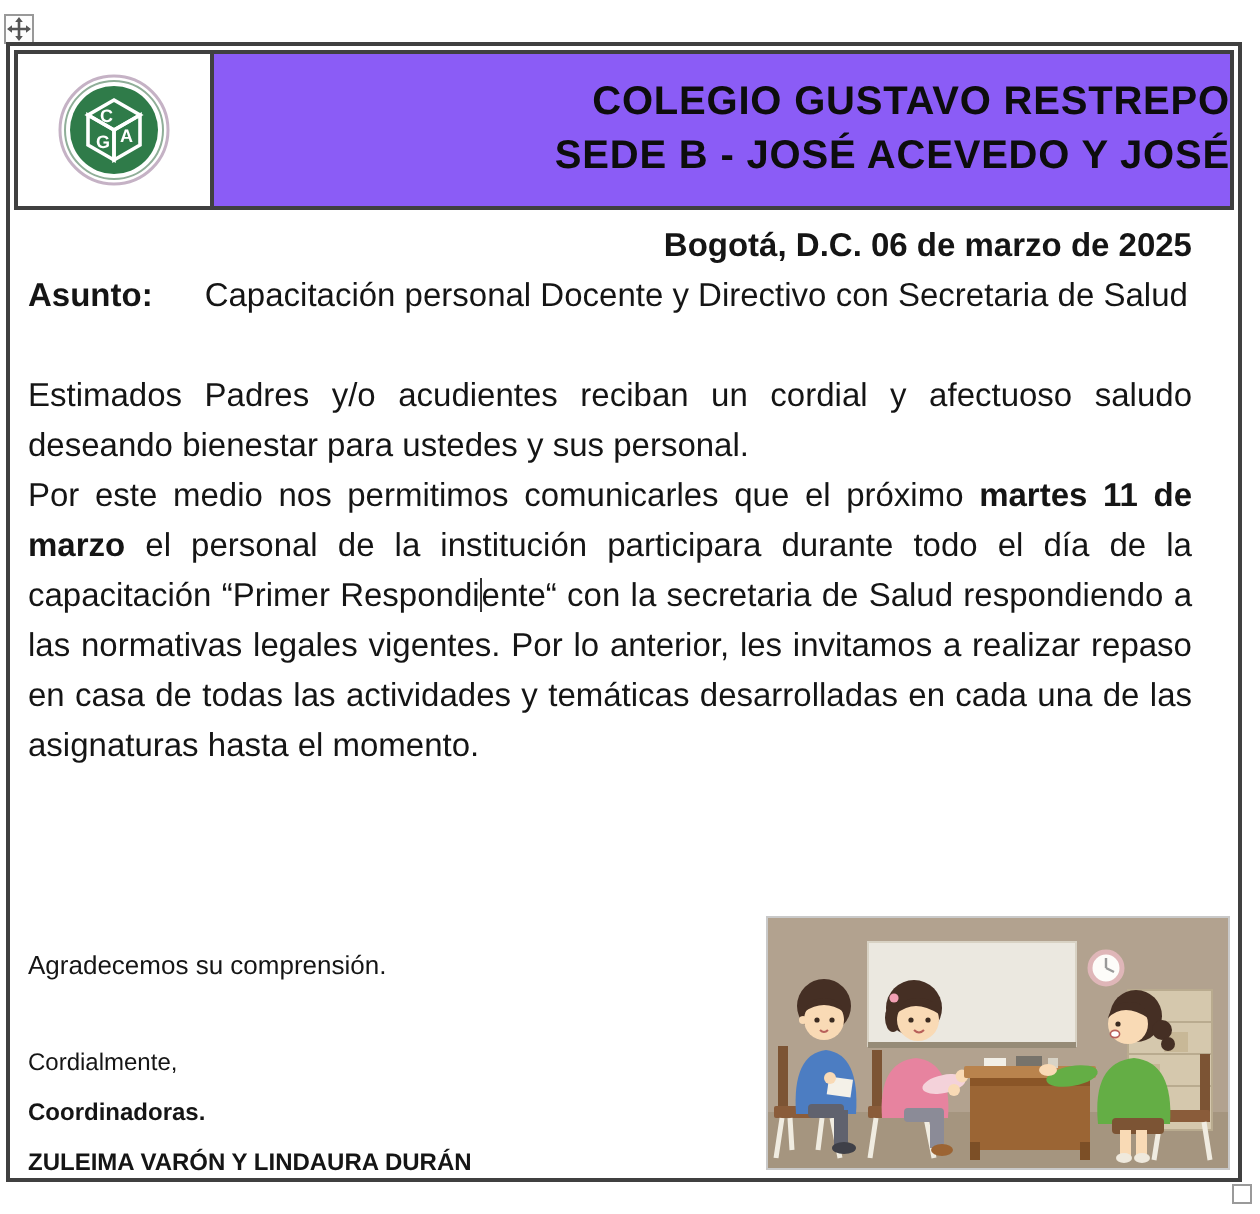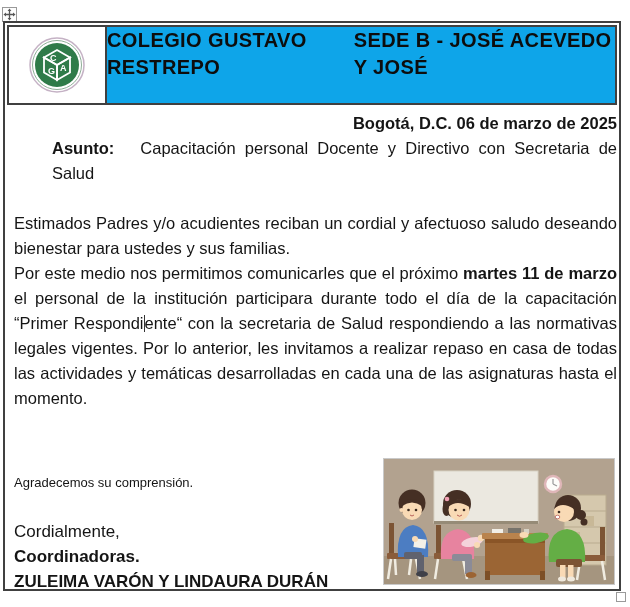--- a/index.html
+++ b/index.html
@@ -7,33 +7,33 @@
         font-family:"Liberation Sans", sans-serif;color:#151515;}
   
   .move-handle{position:absolute;left:2px;top:7px;width:15px;height:15px;cursor:move;}
   
   .doc{position:absolute;left:3px;top:21px;width:618px;height:570px;box-sizing:border-box;
        border:2px solid #404040;background:#ffffff;}
   
   .header{display:flex;margin:2px;border:2px solid #404040;height:80px;box-sizing:border-box;}
   .logo-cell{width:96px;background:#ffffff;border-right:2px solid #404040;
              display:flex;align-items:center;justify-content:center;}
-  .title-cell{flex:1;background:#0ea5e9;display:flex;flex-direction:row;justify-content:center;
-              text-align:left;font-weight:bold;font-size:20px;line-height:27px;color:#0d0d0d;
+  .title-cell{flex:1;background:#8b5cf6;display:flex;flex-direction:column;justify-content:center;
+              text-align:right;font-weight:bold;font-size:20px;line-height:27px;color:#0d0d0d;
               letter-spacing:0.4px;}
-  .content{padding:4px 2px 0 9px;font-size:16.5px;line-height:25px;}
+  .content{padding:4px 23px 0 9px;font-size:16.5px;line-height:25px;}
   .date{font-weight:bold;text-align:right;}
   .bold{font-weight:bold;}
-  .subject{text-align:justify;margin-left:38px;}
+  .subject{text-align:justify;}
   .subject .lbl{font-weight:bold;margin-right:26px;}
   .spacer{height:25px;}
   .para{text-align:justify;}
   .caret{display:inline-block;width:0;border-left:1.5px solid #333;height:17px;vertical-align:-3px;}
   .thanks{position:absolute;left:9px;top:452px;font-size:13px;}
-  .sig{position:absolute;left:9px;top:496px;font-size:17px;line-height:25px;}
+  .sig{position:absolute;left:9px;top:496px;font-size:12px;line-height:25px;}
   .illu{position:absolute;right:4px;bottom:4px;width:230px;height:125px;border:1px solid #c9c9c9;}
   
   .resize-handle{position:absolute;left:616px;top:592px;width:8px;height:8px;background:#fff;
                  border:1px solid #9a9a9a;cursor:nwse-resize;}
 </style>
 </head>
 <body>
 
 <div class="page">
 
@@ -64,21 +64,21 @@
       <div class="title-cell">
         <div>COLEGIO GUSTAVO RESTREPO</div>
         <div>SEDE B - JOSÉ ACEVEDO Y JOSÉ</div>
       </div>
     </div>
 
     <div class="content">
       <div class="date">Bogotá, D.C. 06 de marzo de 2025</div>
       <div class="subject"><span class="lbl">Asunto:</span><span>Capacitación personal Docente y Directivo con Secretaria de Salud</span></div>
       <div class="spacer"></div>
-      <div class="para">Estimados Padres y/o acudientes reciban un cordial y afectuoso saludo deseando bienestar para ustedes y sus familias.</div>
+      <div class="para">Estimados Padres y/o acudientes reciban un cordial y afectuoso saludo deseando bienestar para ustedes y sus personal.</div>
       <div class="para"><span>Por este medio nos permitimos comunicarles que el próximo </span><span class="bold">martes 11 de marzo</span><span> el personal de la institución participara durante todo el día de la capacitación “Primer Respondi</span><span class="caret"></span><span>ente“ con la secretaria de Salud respondiendo a las normativas legales vigentes. Por lo anterior, les invitamos a realizar repaso en casa de todas las actividades y temáticas desarrolladas en cada una de las asignaturas hasta el momento.</span></div>
     </div>
 
     <div class="thanks">Agradecemos su comprensión.</div>
 
     <div class="sig">
       <div>Cordialmente,</div>
       <div class="bold">Coordinadoras.</div>
       <div class="bold">ZULEIMA VARÓN Y LINDAURA DURÁN</div>
     </div>

